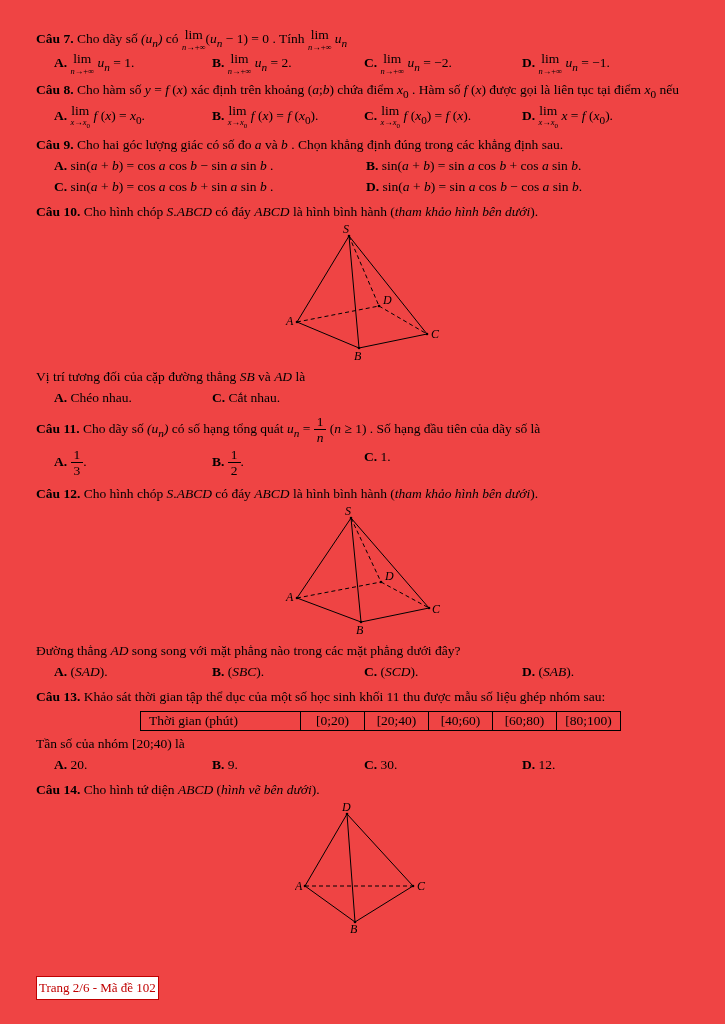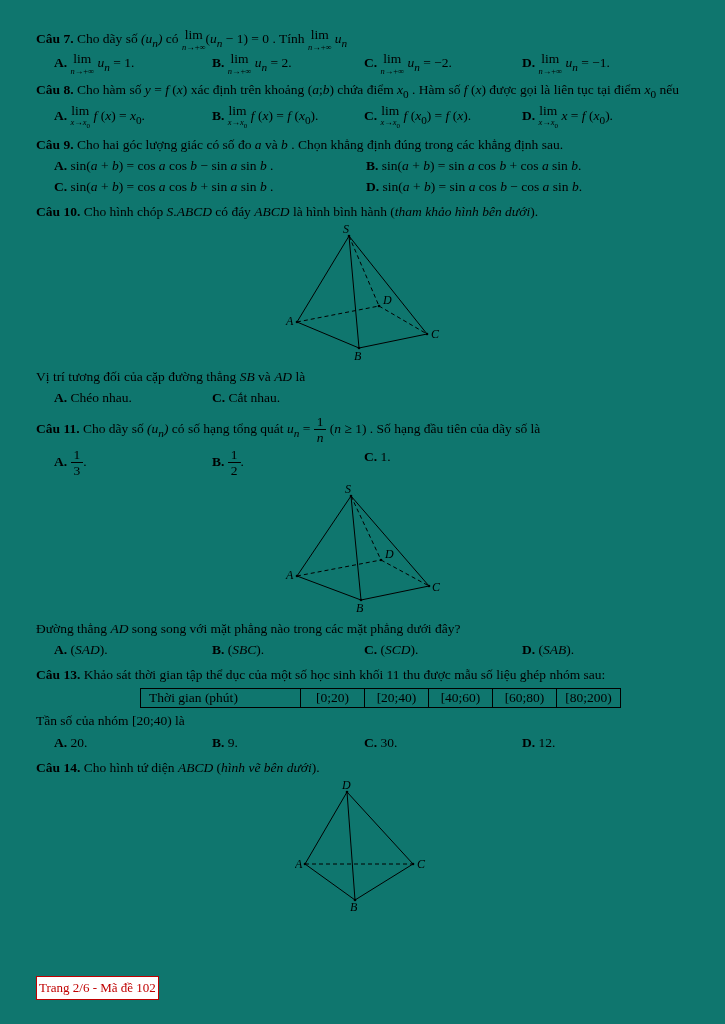--- a/index.html
+++ b/index.html
@@ -1,19 +1,19 @@
 <!DOCTYPE html>
 <html><head>
 <meta charset="utf-8">
 <style>
   * { margin:0; padding:0; box-sizing:border-box; }
   html,body { background:#e8e8e8; }
   body { width:725px; height:1024px; margin:0 auto; overflow:hidden;
          font-family:"Liberation Serif", serif; font-size:13.5px; color:#000; }
-  .page { width:725px; height:1024px; background:#0f766e; position:relative;
+  .page { width:725px; height:1024px; background:#ef4444; position:relative;
           padding:28px 36px 0 36px; }
   .q { margin-bottom:5px; }
   .stem { line-height:1.5; }
   .after { line-height:1.5; }
   .qlabel { font-weight:bold; }
   .options { display:grid; padding-left:18px; line-height:1.5; margin:1px 0 2px 0; }
   .cols4 { grid-template-columns:158px 152px 158px 1fr; }
   .cols2 { grid-template-columns:312px 1fr; }
   .opt b { font-weight:bold; }
   
@@ -117,20 +117,21 @@
             </span>.</span></span>
       <span class="opt"><b>B.</b> <span><span class="frac">
               <span class="fn">1</span>
               <span class="fd">2</span>
             </span>.</span></span>
       <span class="opt"><b>C.</b> <span>1.</span></span>
     </div>
   </section>
 
   <section class="q">
+    <p class="stem"><b class="qlabel">Câu 12.</b> <span>Cho hình chóp <i>S</i>.<i>ABCD</i> có đáy <i>ABCD</i> là hình bình hành (<i>tham khảo hình bên dưới</i>).</span></p>
     <div class="figure">
       <svg width="155" height="130" viewBox="0 0 155 130">
         <g stroke="#000" stroke-width="1" fill="none">
           <line x1="66" y1="12" x2="12" y2="92"></line>
           <line x1="66" y1="12" x2="76" y2="116"></line>
           <line x1="66" y1="12" x2="144" y2="102"></line>
           <line x1="12" y1="92" x2="76" y2="116"></line>
           <line x1="76" y1="116" x2="144" y2="102"></line>
           <line x1="66" y1="12" x2="96" y2="76" stroke-dasharray="4 3"></line>
           <line x1="12" y1="92" x2="96" y2="76" stroke-dasharray="4 3"></line>
@@ -162,21 +163,21 @@
   <section class="q">
     <p class="stem"><b class="qlabel">Câu 13.</b> <span>Khảo sát thời gian tập thể dục của một số học sinh khối 11 thu được mẫu số liệu ghép nhóm sau:</span></p>
     <table class="data">
       <tbody>
           <tr>
         <td>Thời gian (phút)</td>
         <td>[0;20)</td>
         <td>[20;40)</td>
         <td>[40;60)</td>
         <td>[60;80)</td>
-        <td>[80;200)</td>
+        <td>[80;100)</td>
       </tr>
     </tbody>
       </table>
     <p class="after">Tần số của nhóm [20;40) là</p>
     <div class="options cols4">
       <span class="opt"><b>A.</b> <span>20.</span></span>
       <span class="opt"><b>B.</b> <span>9.</span></span>
       <span class="opt"><b>C.</b> <span>30.</span></span>
       <span class="opt"><b>D.</b> <span>12.</span></span>
     </div>

